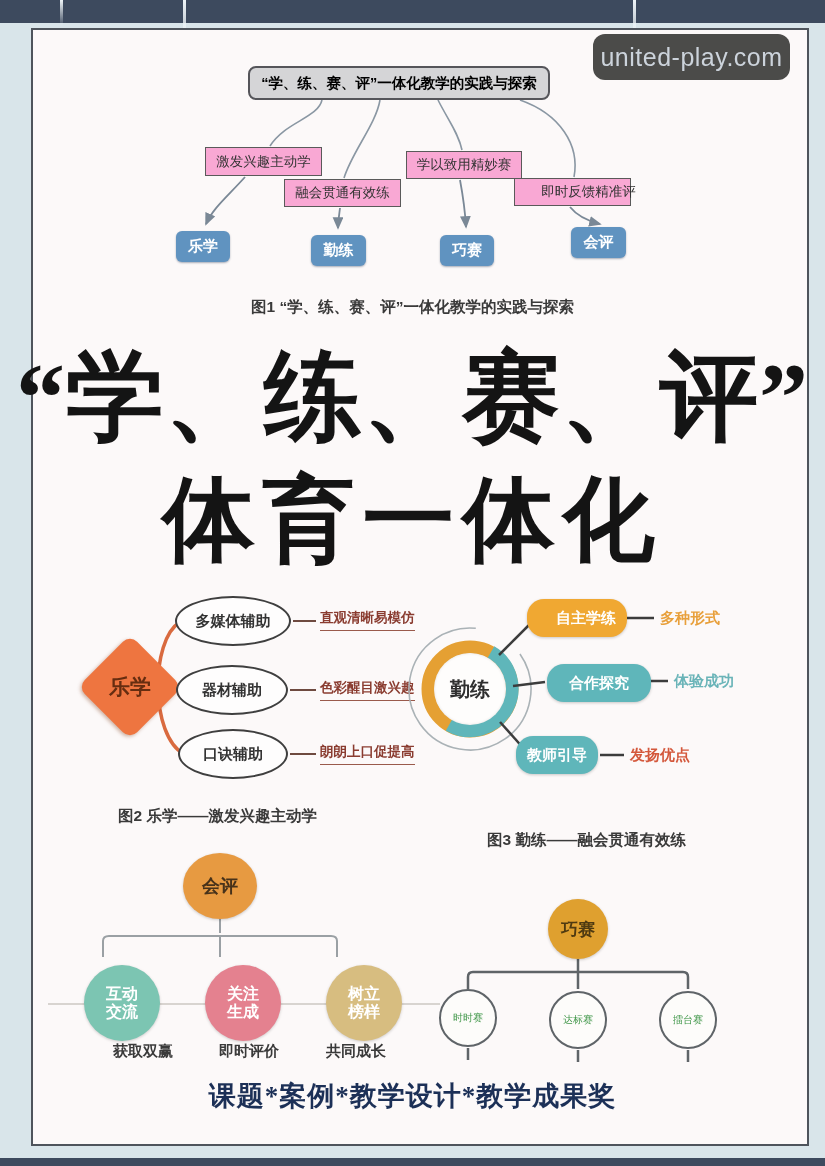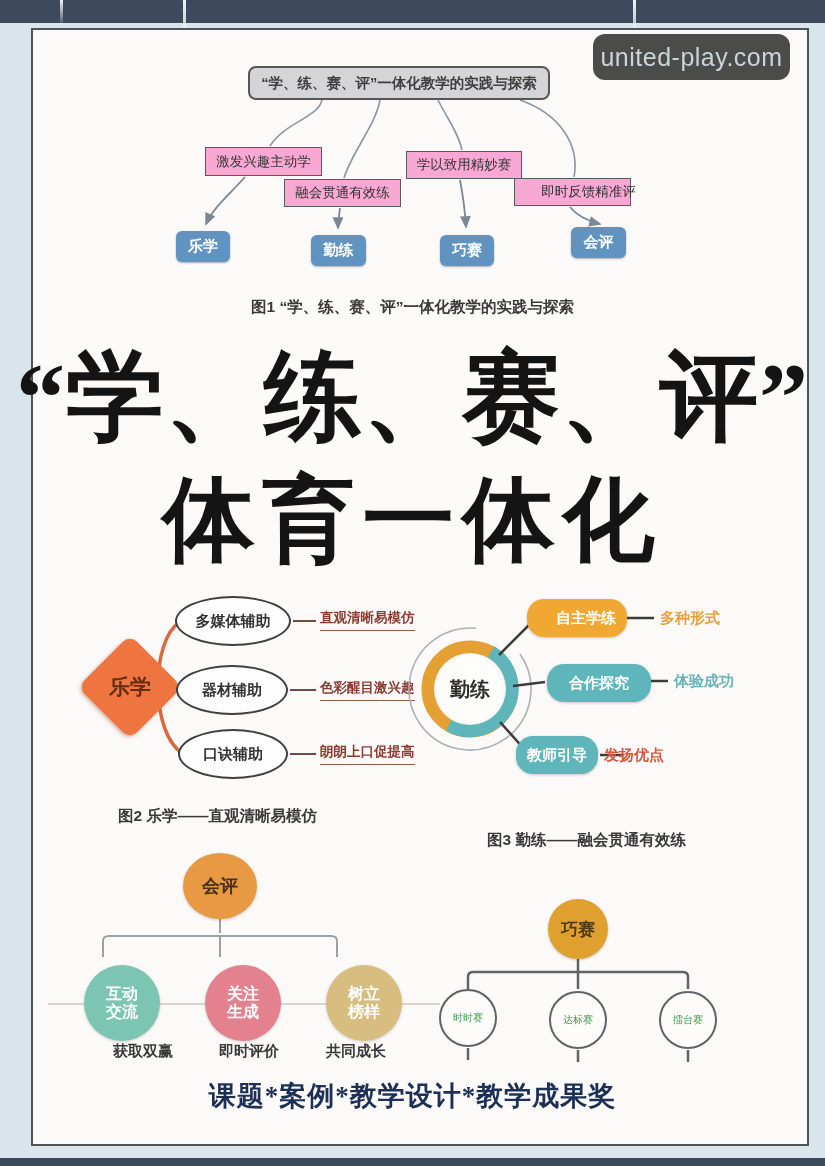--- a/index.html
+++ b/index.html
@@ -22,21 +22,21 @@
   .watermark{
     left:593px;top:34px;width:197px;height:46px;background:#4b4b49;
     border-radius:12px;display:flex;align-items:center;justify-content:center;
     color:#ccd3db;font-size:25px;letter-spacing:.5px;
   }
   
   .rootbox{
     left:248px;top:66px;width:302px;height:34px;background:#d5d5d7;
     border:2px solid #55555a;border-radius:8px;box-sizing:border-box;
     display:flex;align-items:center;justify-content:center;
-    font-weight:bold;font-size:14.5px;color:#404040;
+    font-weight:bold;font-size:14.5px;color:#000000;
   }
   .branchbox{
     background:#f9a8d4;border:1.5px solid #5a5a5a;box-sizing:border-box;
     display:flex;align-items:center;justify-content:center;
     font-weight:normal;font-size:13.5px;color:#333;white-space:nowrap;
   }
   .bluenode{
     background:#6093c0;border-radius:6px;color:#fff;font-weight:bold;font-size:15px;
     display:flex;align-items:center;justify-content:center;
     box-shadow:0 1px 2px rgba(40,60,90,.4);
@@ -216,21 +216,21 @@
     <span>直观清晰易模仿</span>
   </div>
   <div class="abs rednote" style="left:320px;top:679px;">
     <span>色彩醒目激兴趣</span>
   </div>
   <div class="abs rednote" style="left:320px;top:743px;">
     <span>朗朗上口促提高</span>
   </div>
 
   <div class="abs caption" style="left:118px;top:806px;">
-    <span>图2  乐学——直观清晰易模仿</span>
+    <span>图2  乐学——激发兴趣主动学</span>
   </div>
 
   <svg class="layer" width="825" height="840">
     <circle cx="470" cy="689" r="61" stroke="#aab2b6" stroke-width="1.6" fill="none" stroke-dasharray="330 53" transform="rotate(-35 470 689)"></circle>
     <circle cx="470" cy="689" r="42" stroke="#e5a033" stroke-width="13" fill="none"></circle>
     <path d="M491,652 A42,42 0 0 1 449,725" stroke="#5fb6ba" stroke-width="13" fill="none"></path>
     <g stroke="#3c3c3c" stroke-width="2.5" fill="none">
       <path d="M499,655 L533,621"></path>
       <path d="M513,686 L545,682"></path>
       <path d="M500,722 L525,750"></path>
@@ -253,21 +253,21 @@
   <div class="abs pill" style="left:516px;top:736px;width:82px;height:38px;background:#5fb6ba;">
     <span>教师引导</span>
   </div>
 
   <div class="abs note3" style="left:660px;top:609px;color:#e8a03c;">
     <span>多种形式</span>
   </div>
   <div class="abs note3" style="left:674px;top:672px;color:#6ab4b8;">
     <span>体验成功</span>
   </div>
-  <div class="abs note3" style="left:604px;top:746px;color:#d4583c;">
+  <div class="abs note3" style="left:630px;top:746px;color:#d4583c;">
     <span>发扬优点</span>
   </div>
 
   <div class="abs caption" style="left:487px;top:830px;">
     <span>图3  勤练——融会贯通有效练</span>
   </div>
 
   <svg class="layer" width="460" height="1080">
     <g stroke="#9aa0a4" stroke-width="2" fill="none">
       <path d="M220,919 L220,933"></path>

